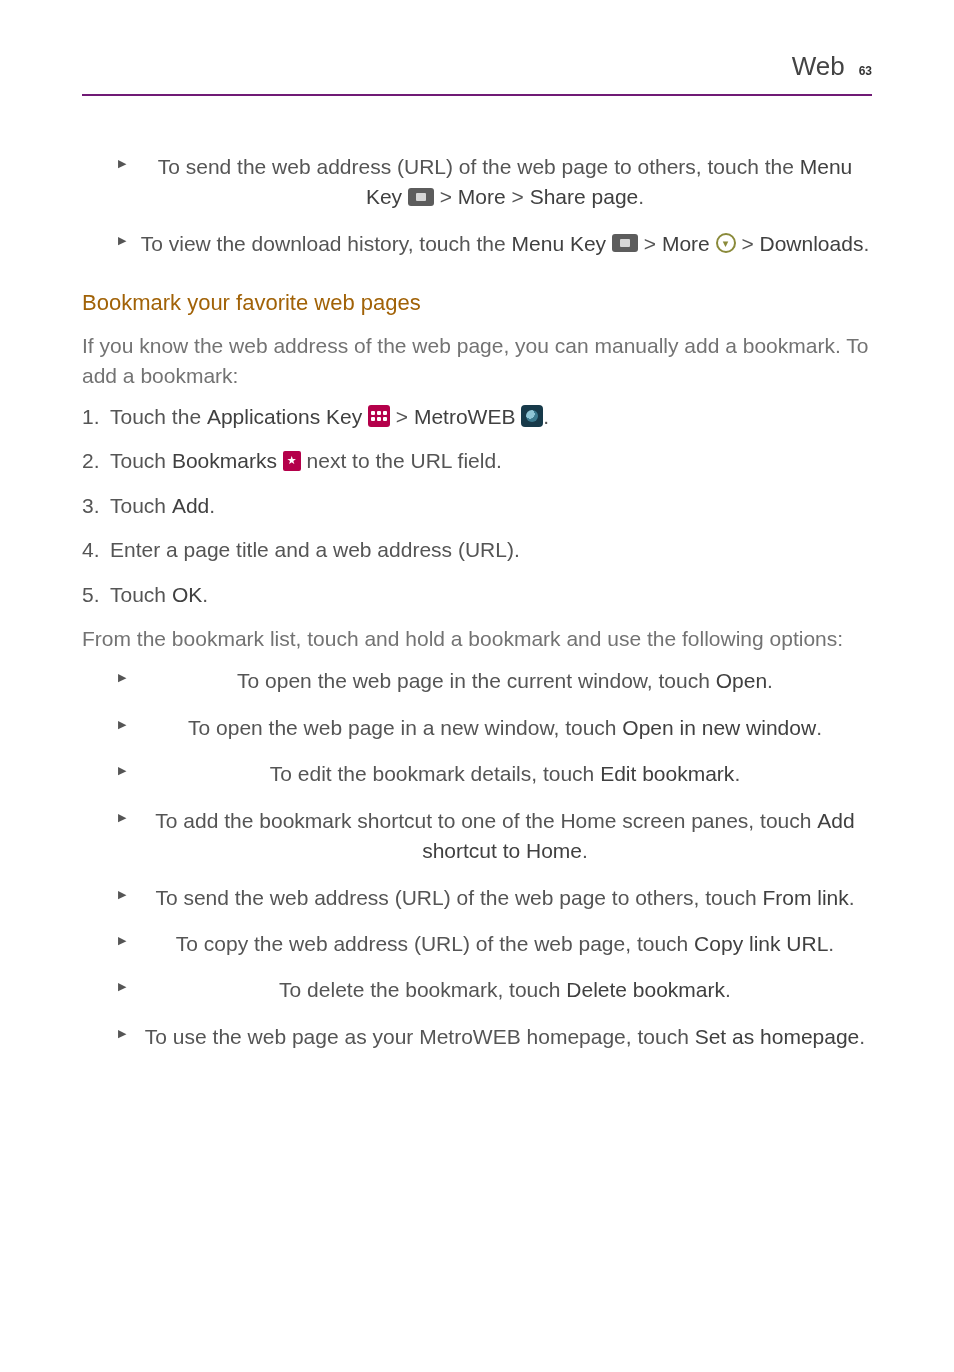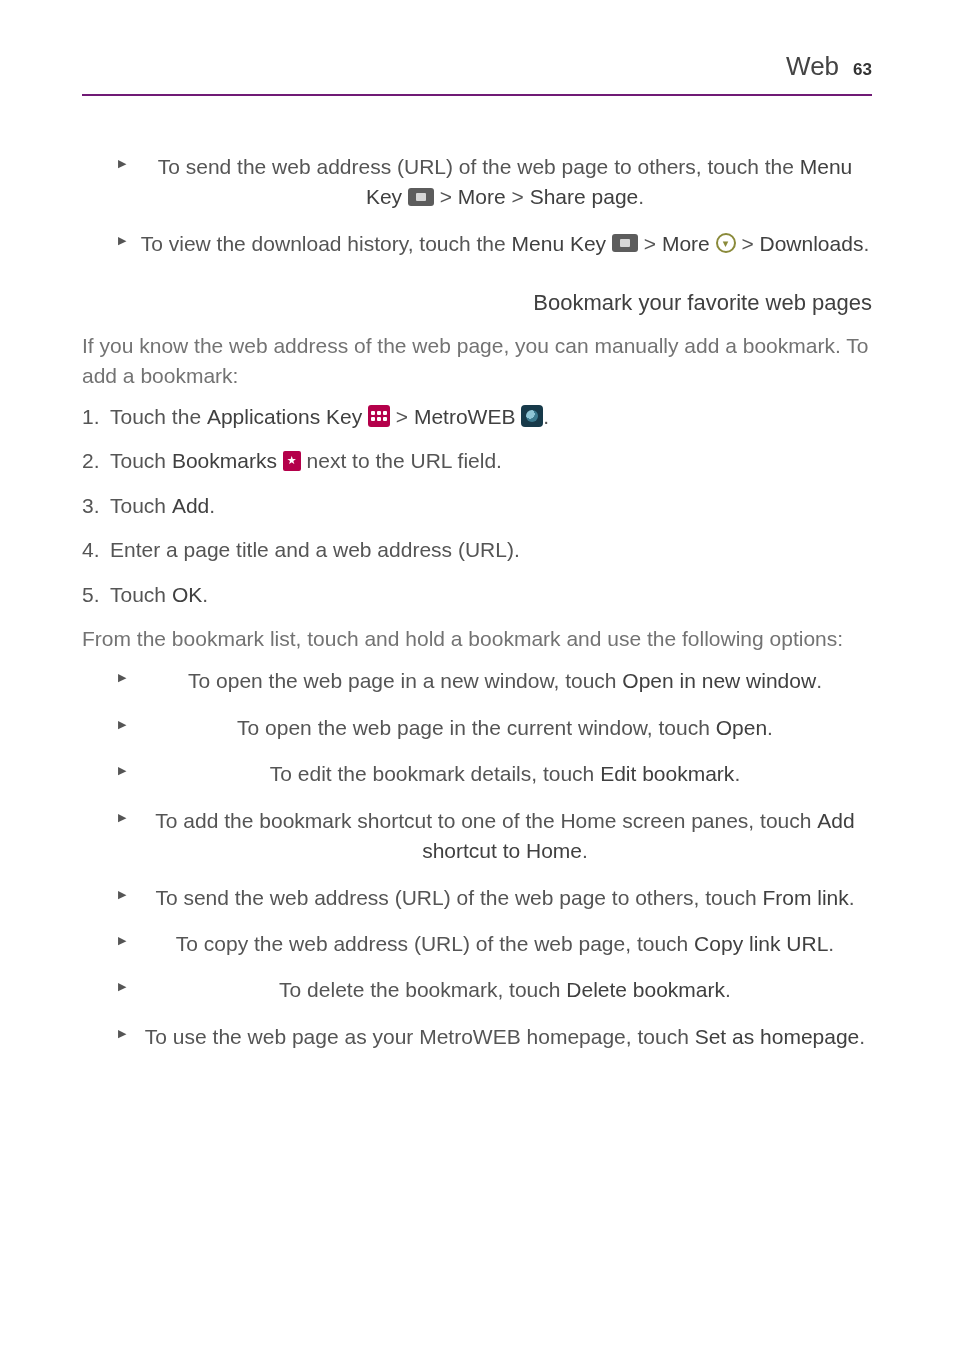--- a/index.html
+++ b/index.html
@@ -24,21 +24,21 @@
       border-bottom: 2px solid #701a75;
       padding-bottom: 8px;
       margin-bottom: 56px;
     }
     .header-title {
       font-size: 26px;
       color: #444;
       font-weight: 400;
     }
     .header-page {
-      font-size: 17px;
+      font-size: 12px;
       color: #333;
       font-weight: 700;
     }
     .bullets {
       padding-left: 36px;
       margin-bottom: 28px;
       text-align: center;
     }
     .bullets li {
       list-style: none;
@@ -49,25 +49,24 @@
     }
     .bullets li::before {
       content: "▶";
       position: absolute;
       left: 0;
       top: 4px;
       font-size: 11px;
       color: #555;
     }
     .section-title {
-      color: #404040;
+      color: #a16207;
       font-size: 22px;
       font-weight: 400;
       margin: 18px 0 12px 0;
-      text-align: right;
     }
     .para {
       color: #737373;
       margin-bottom: 10px;
     }
     ol.steps {
       list-style: none;
       counter-reset: step;
       margin: 10px 0 10px 0;
     }
@@ -192,22 +191,22 @@
         </span><span> &gt; </span><span class="bold">MetroWEB </span><span class="ico metroweb"></span><span>.</span></li>
       <li><span>Touch </span><span class="bold">Bookmarks </span><span class="ico bookmark"></span><span> next to the URL field.</span></li>
       <li><span>Touch </span><span class="bold">Add</span><span>.</span></li>
       <li><span>Enter a page title and a web address (URL).</span></li>
       <li><span>Touch </span><span class="bold">OK</span><span>.</span></li>
     </ol>
 
   <p class="para" style="margin-top:12px;">From the bookmark list, touch and hold a bookmark and use the following options:</p>
 
   <ul class="bullets" id="option-bullets" style="margin-top:12px;">
+      <li><span>To open the web page in the current window, touch </span><span class="bold">Open</span><span>.</span></li>
       <li><span>To open the web page in a new window, touch </span><span class="bold">Open in new window</span><span>.</span></li>
-      <li><span>To open the web page in the current window, touch </span><span class="bold">Open</span><span>.</span></li>
       <li><span>To edit the bookmark details, touch </span><span class="bold">Edit bookmark</span><span>.</span></li>
       <li><span>To add the bookmark shortcut to one of the Home screen panes, touch </span><span class="bold">Add shortcut to Home</span><span>.</span></li>
       <li><span>To send the web address (URL) of the web page to others, touch </span><span class="bold">From link</span><span>.</span></li>
       <li><span>To copy the web address (URL) of the web page, touch </span><span class="bold">Copy link URL</span><span>.</span></li>
       <li><span>To delete the bookmark, touch </span><span class="bold">Delete bookmark</span><span>.</span></li>
       <li><span>To use the web page as your MetroWEB homepage, touch </span><span class="bold">Set as homepage</span><span>.</span></li>
     </ul>
 </div>
 
 </body></html>

